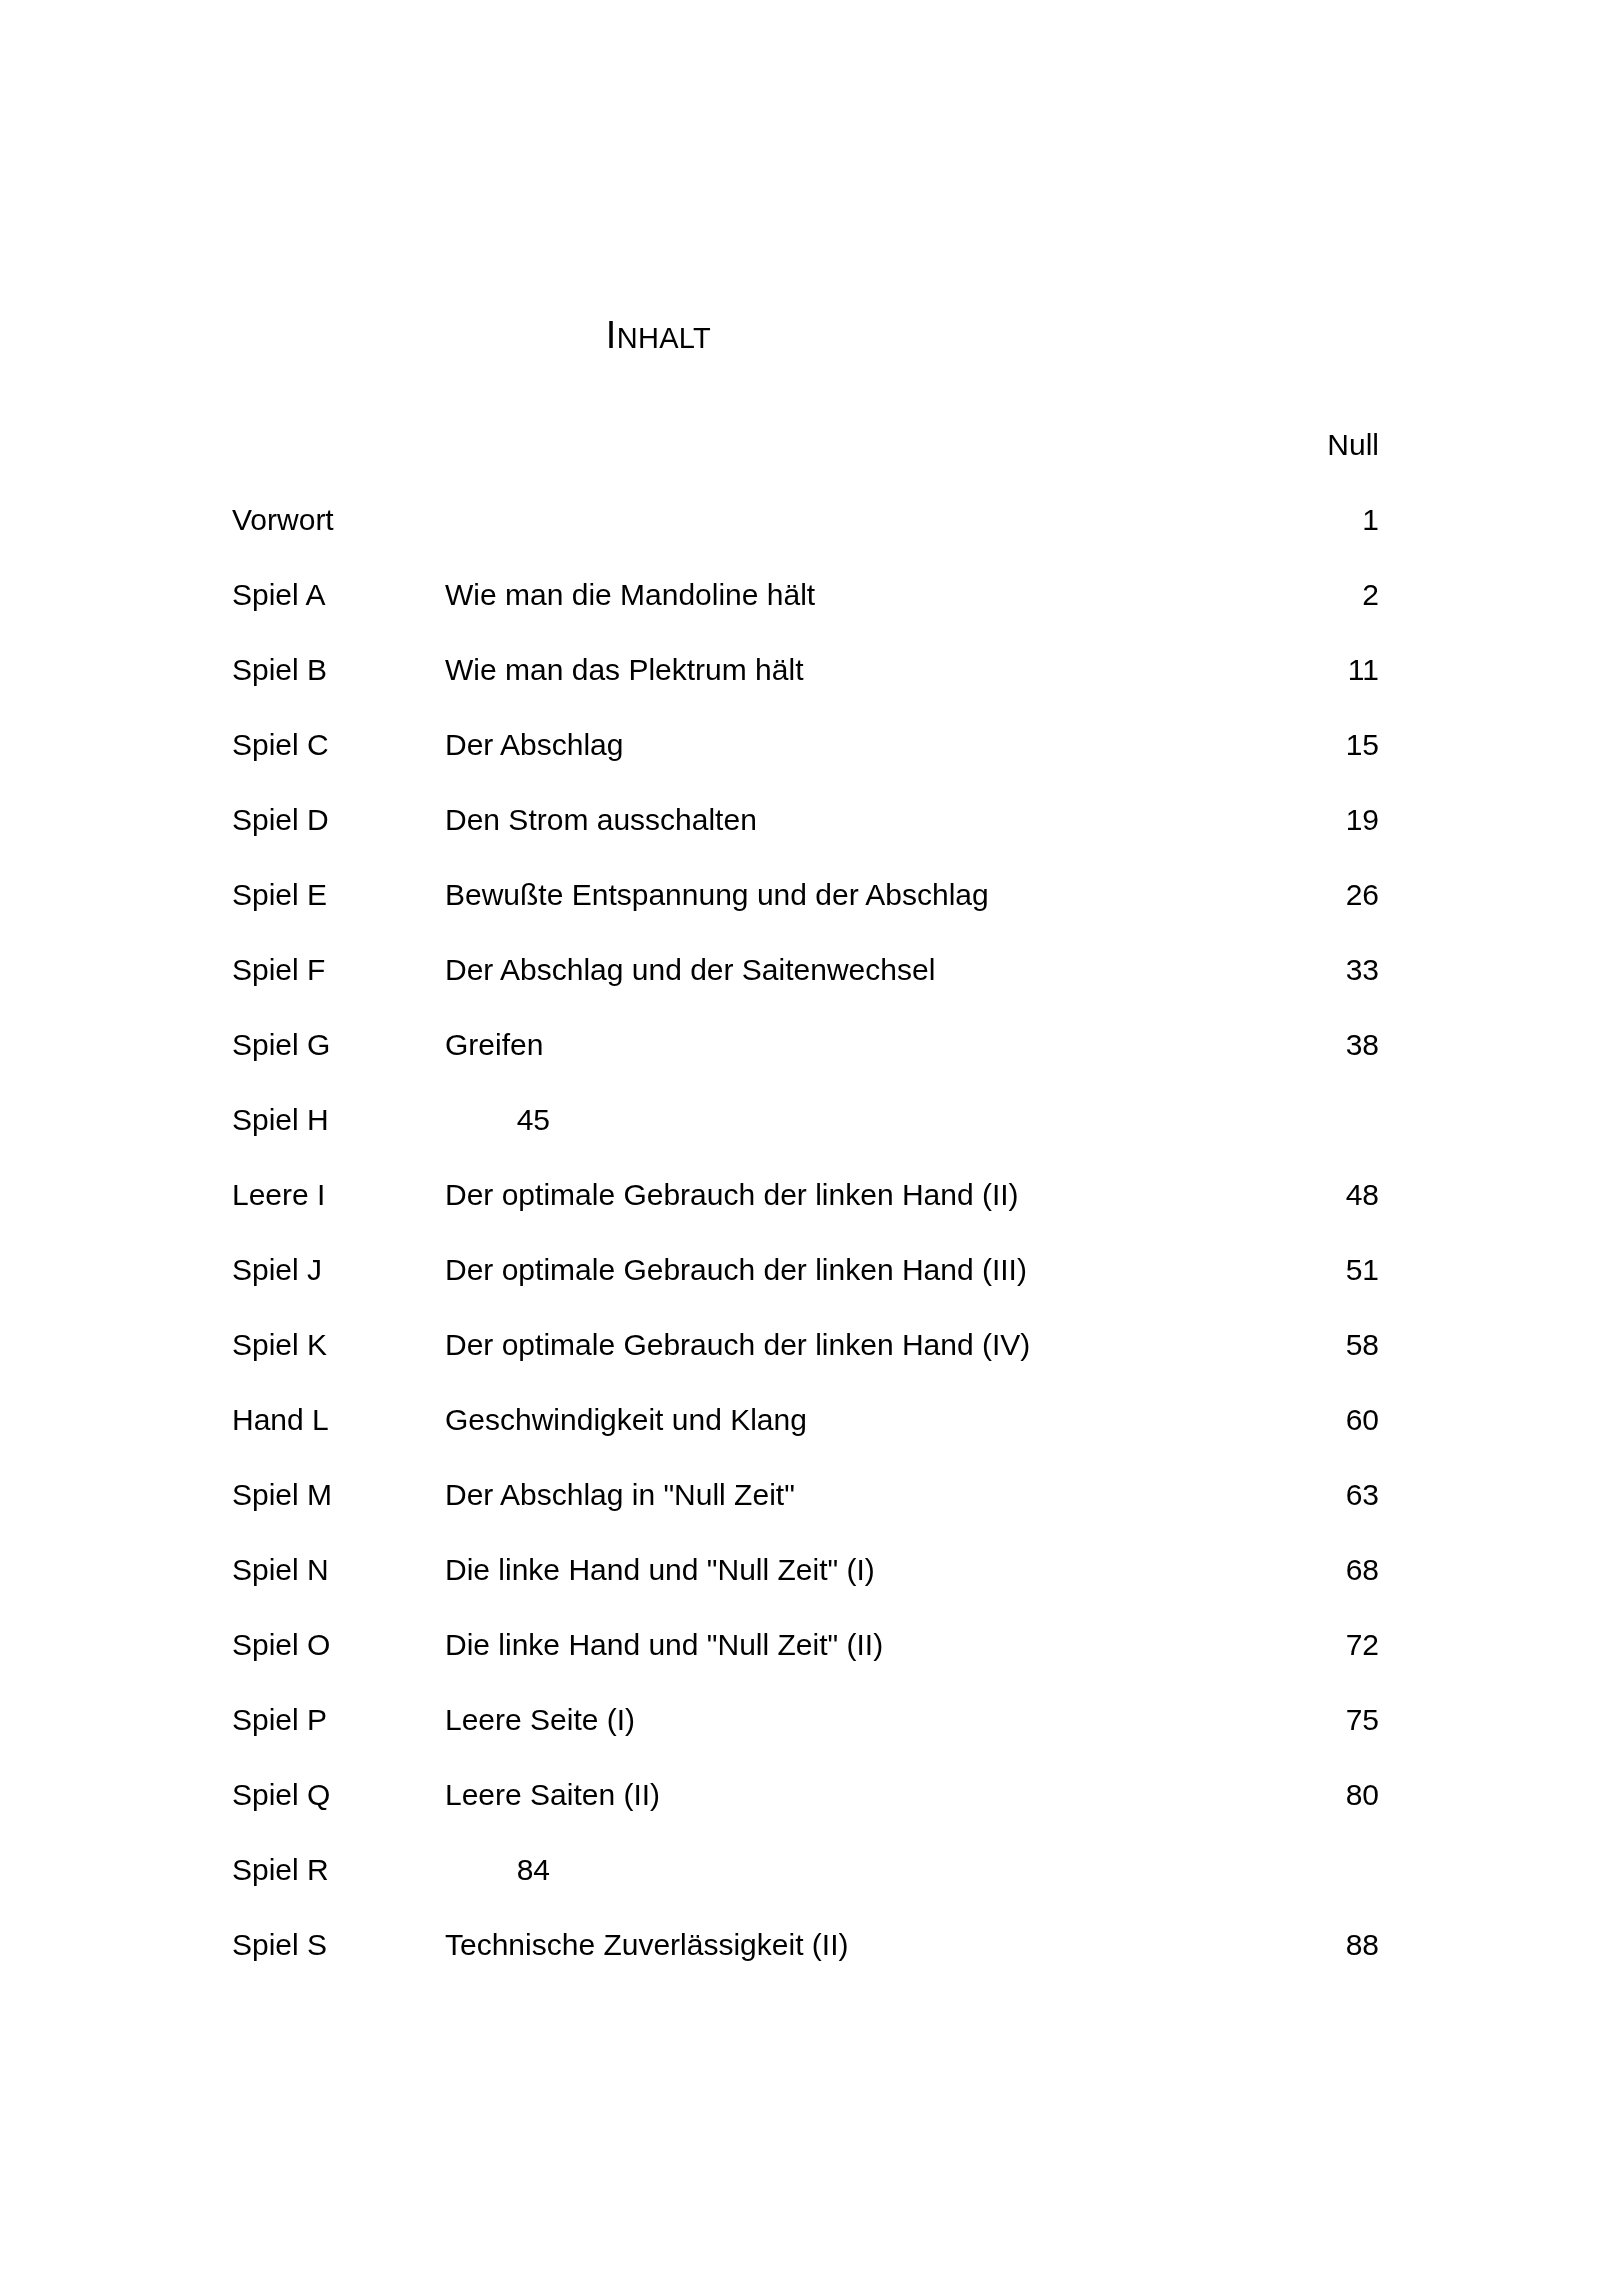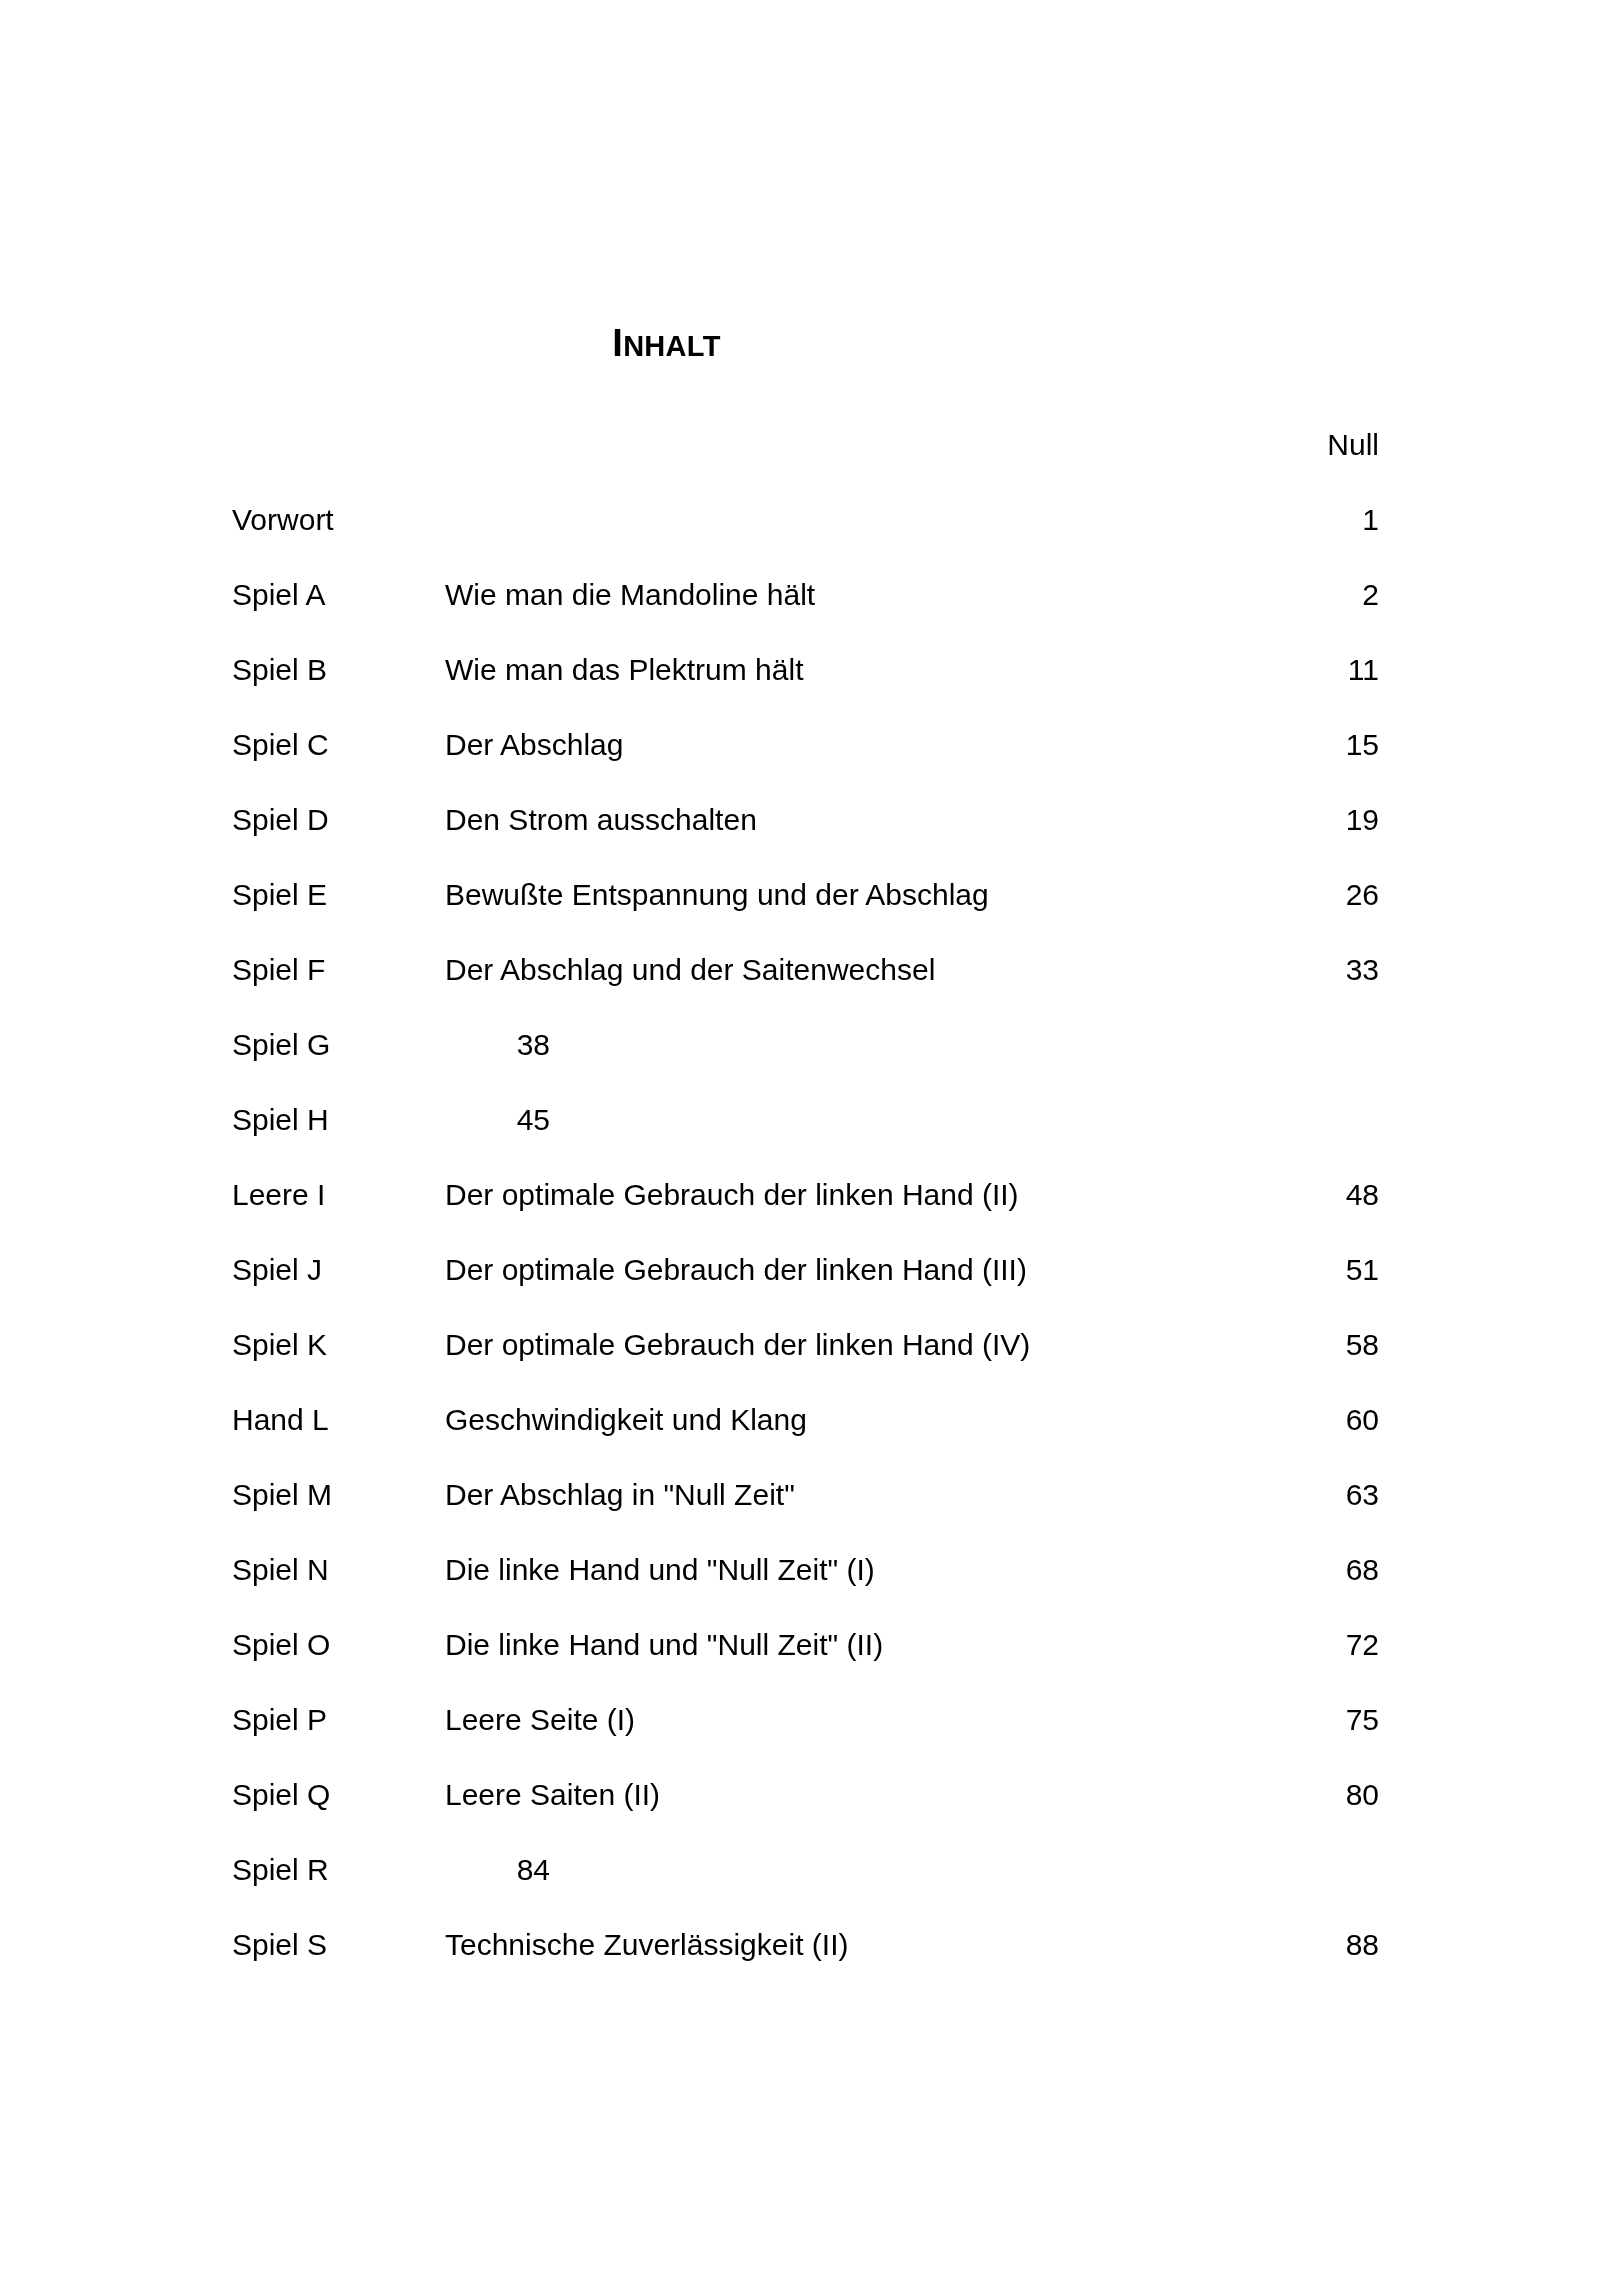--- a/index.html
+++ b/index.html
@@ -14,23 +14,23 @@
     background: #ffffff;
     font-family: "Liberation Sans", sans-serif;
     color: #000000;
     overflow: hidden;
   }
   .page-title {
     position: absolute;
     top: 310px;
     left: 0;
     width: 1309px;
-    margin: 12px;
+    margin: 4px;
     text-align: center;
-    font-weight: bold;
+    font-weight: normal;
     line-height: 42px;
     font-size: 38px;
     letter-spacing: 0.3px;
   }
   .title-initial {
     font-size: 38px;
   }
   .title-rest {
     font-size: 29px;
   }
@@ -118,20 +118,21 @@
       </div>
 
       <div class="toc-row">
         <span class="col-label">Spiel F</span>
         <span class="col-title">Der Abschlag und der Saitenwechsel</span>
         <span class="col-page">33</span>
       </div>
 
       <div class="toc-row">
         <span class="col-label">Spiel G</span>
+        <span class="col-title">Greifen</span>
         <span class="col-page">38</span>
       </div>
 
       <div class="toc-row">
         <span class="col-label">Spiel H</span>
         <span class="col-page">45</span>
       </div>
 
       <div class="toc-row">
         <span class="col-label">Leere I</span>

